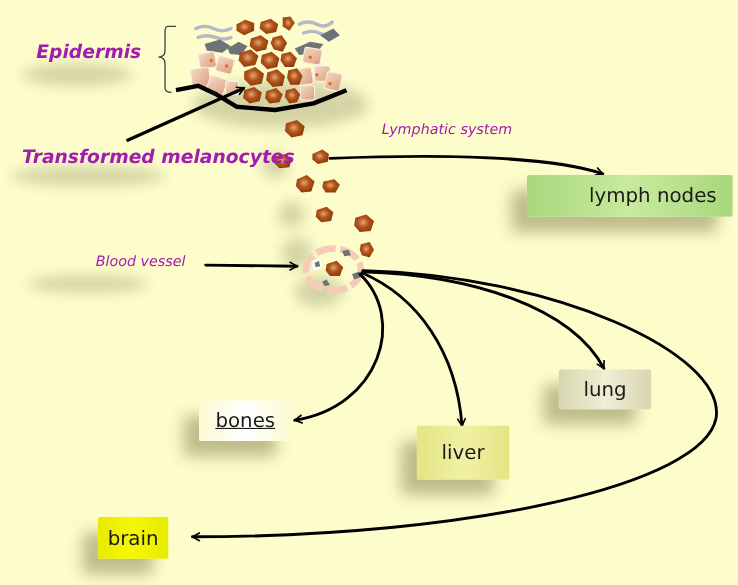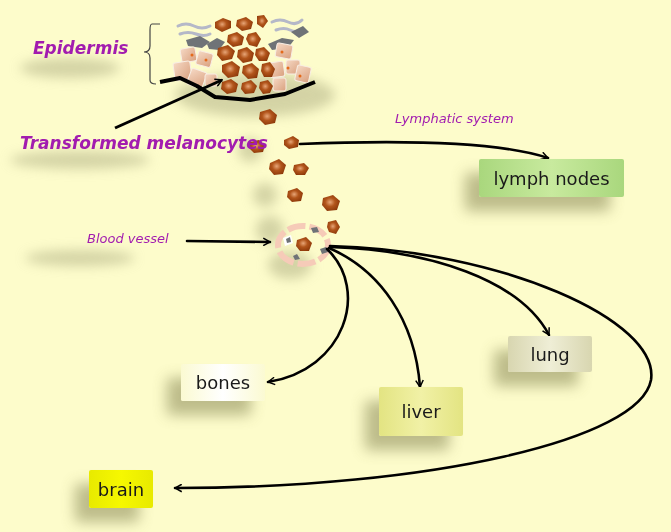--- a/index.html
+++ b/index.html
@@ -131,30 +131,30 @@
     <line x1="187" y1="241" x2="270" y2="242" marker-end="url(#arrowhead)"></line>
     <path d="M327,249 C370,290 345,370 268,382" marker-end="url(#arrowhead)"></path>
     <path d="M329,248 C380,270 415,320 420,387" marker-end="url(#arrowhead)"></path>
     <path d="M330,247 C430,250 520,280 549,335" marker-end="url(#arrowhead)"></path>
     <path d="M330,246 C500,250 660,320 651,380 C640,440 430,488 175,488" marker-end="url(#arrowhead)"></path>
   </g>
 </svg>
 
 <div class="label-hand" style="left:33px; top:38px; font-size:17px; font-weight:bold;">Epidermis</div>
 <div class="label-hand" style="left:20px; top:133px; font-size:17px;font-weight:bold;">Transformed melanocytes</div>
-<div class="label-hand" style="left:347px; top:111px; font-size:13px;margin-left:48px;">Lymphatic system</div>
+<div class="label-hand" style="left:347px; top:111px; font-size:13px;">Lymphatic system</div>
 <div class="label-hand" style="left:87px; top:231px; font-size:13px;">Blood vessel</div>
 
-<div class="organ" id="org-0" style="left: 479px; top: 159px; width: 145px; height: 38px; background: linear-gradient(90deg, rgb(169, 215, 125) 0%, rgb(200, 234, 158) 50%, rgb(169, 215, 125) 100%);">
+<div class="organ" id="org-0" style="left: 479px; top: 159px; width: 145px; height: 38px; background: linear-gradient(90deg, rgb(169, 215, 125) 0%, rgb(200, 234, 158) 50%, rgb(169, 215, 125) 100%); padding-left: 42px;">
     <span>lymph nodes</span>
   </div>
 <div class="organ" id="org-1" style="left: 508px; top: 336px; width: 84px; height: 36px; background: linear-gradient(90deg, rgb(216, 214, 176) 0%, rgb(239, 238, 214) 50%, rgb(216, 214, 176) 100%);">
     <span>lung</span>
   </div>
-<div class="organ" id="org-2" style="left: 181px; top: 364px; width: 84px; height: 37px; background: linear-gradient(90deg, rgb(251, 250, 210) 0%, rgb(255, 255, 255) 50%, rgb(251, 250, 210) 100%);">
+<div class="organ" id="org-2" style="left: 181px; top: 364px; width: 84px; height: 37px; background: linear-gradient(90deg, rgb(251, 250, 210) 0%, rgb(255, 255, 255) 50%, rgb(251, 250, 210) 100%); text-decoration: underline;">
     <span>bones</span>
   </div>
 <div class="organ" id="org-3" style="left: 379px; top: 387px; width: 84px; height: 49px; background: linear-gradient(90deg, rgb(227, 228, 130) 0%, rgb(241, 241, 166) 50%, rgb(227, 228, 130) 100%);">
     <span>liver</span>
   </div>
 <div class="organ" id="org-4" style="left: 89px; top: 470px; width: 64px; height: 38px; background: linear-gradient(90deg, rgb(232, 234, 0) 0%, rgb(246, 248, 0) 50%, rgb(232, 234, 0) 100%);">
     <span>brain</span>
   </div>
 
 </body></html>

